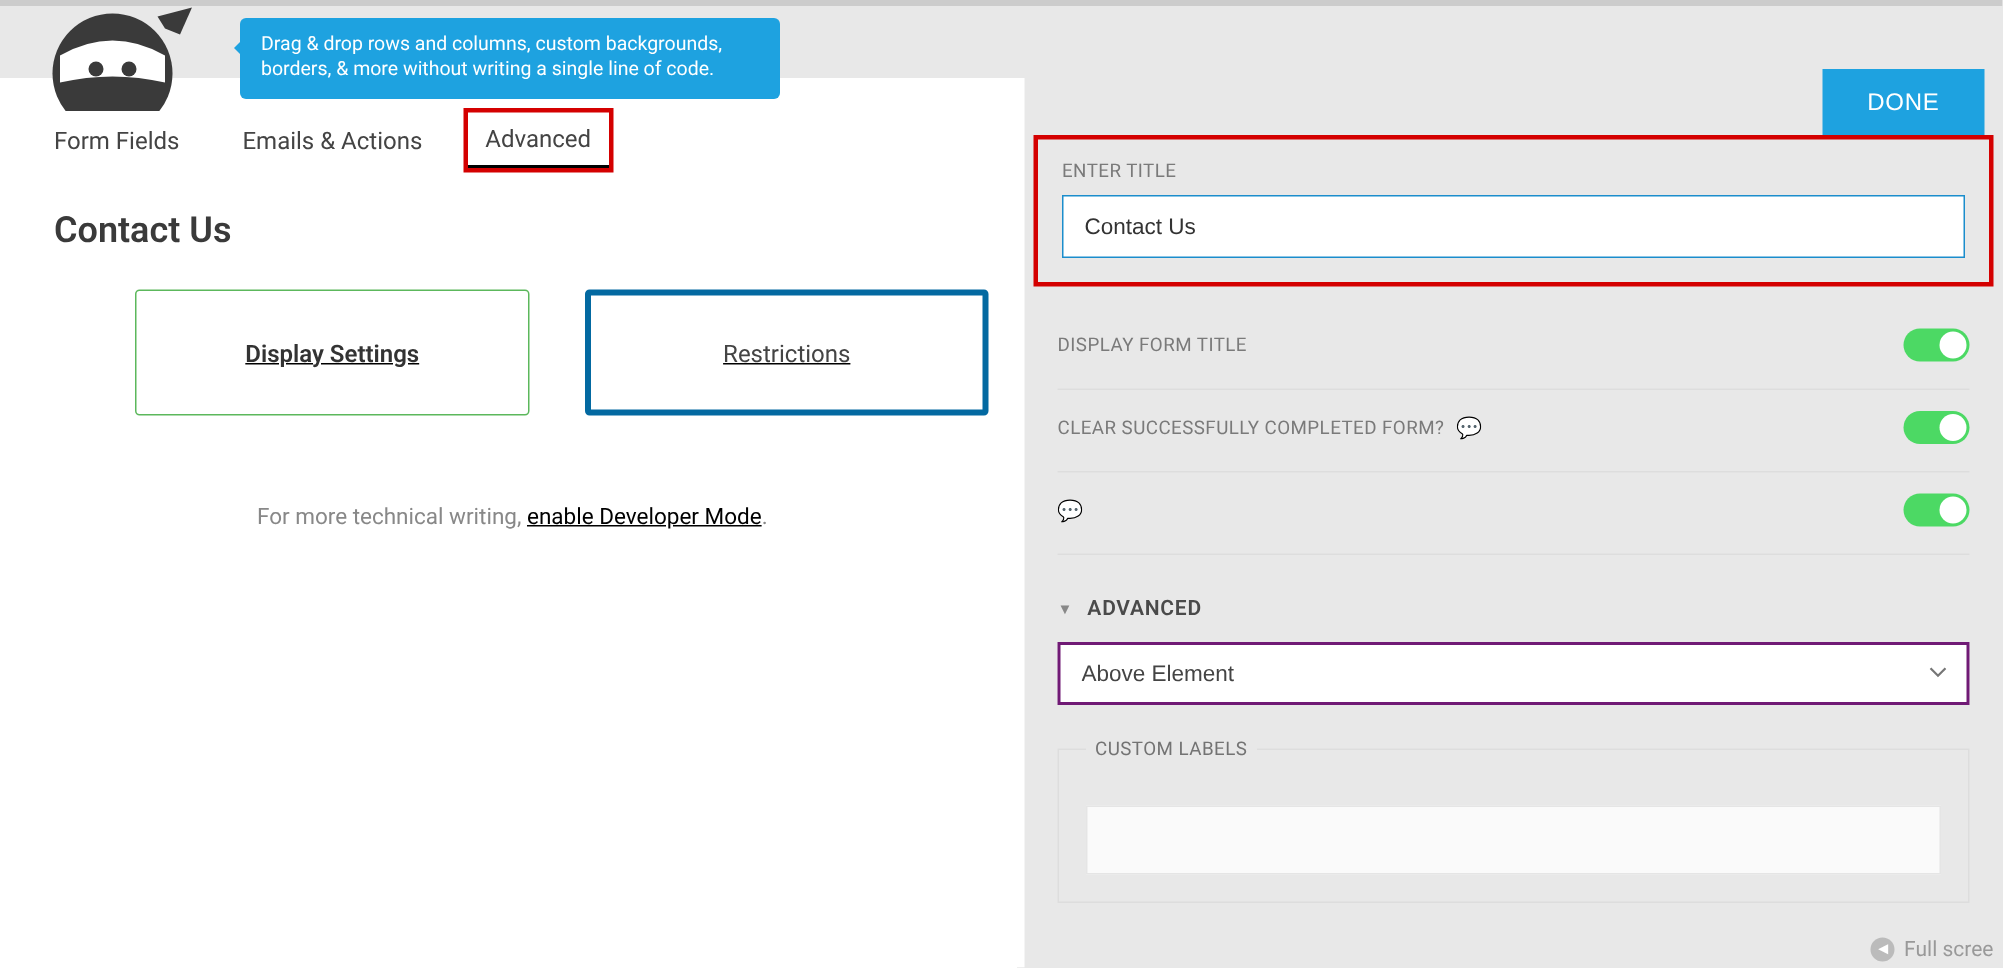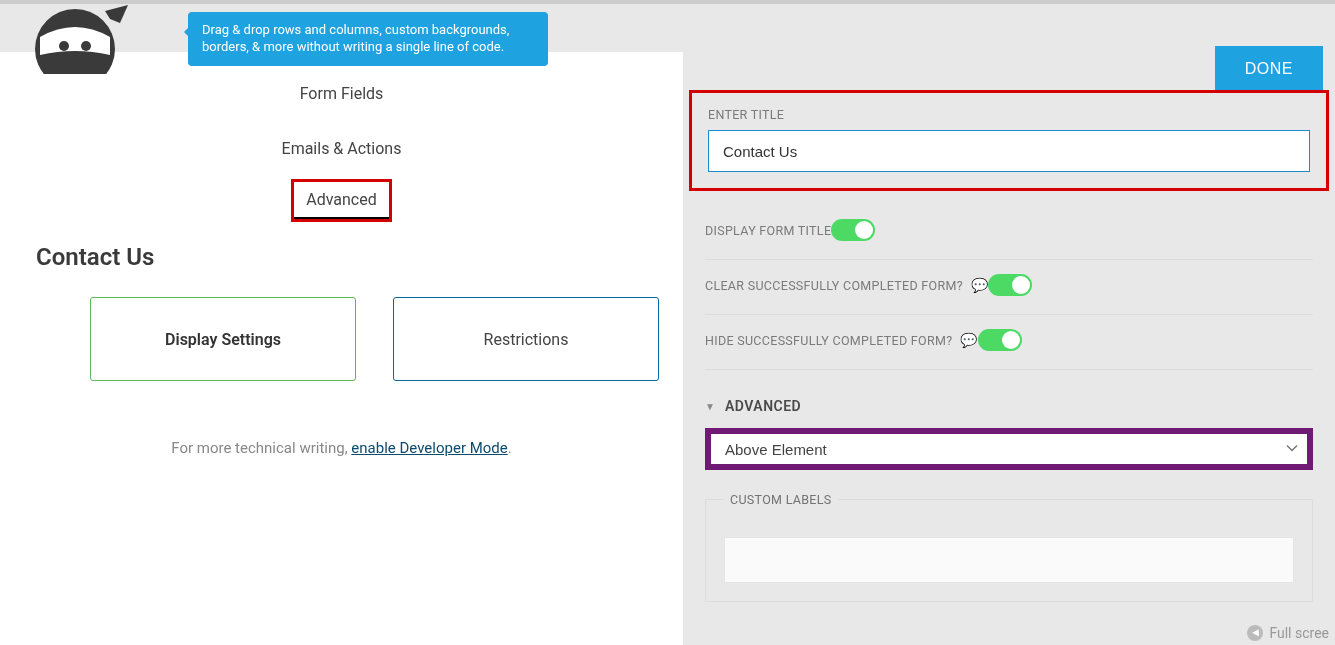--- a/index.html
+++ b/index.html
@@ -1,50 +1,50 @@
 <!DOCTYPE html>
 <html><head>
 <meta charset="utf-8">
 <style>
 * { box-sizing: border-box; margin: 0; padding: 0; }
 body { font-family: -apple-system, BlinkMacSystemFont, "Segoe UI", Roboto, sans-serif; background: #e8e8e8; width: 1335px; height: 645px; overflow: hidden; position: relative; }
 .top-strip { height: 4px; background: #ccc; }
 .header-area { height: 48px; position: relative; }
 .logo { position: absolute; left: 20px; top: -5px; width: 110px; height: 75px; }
-.tooltip-bubble { position: absolute; left: 188px; top: 8px; background: #1ea2e0; color: #fff; padding: 10px 14px; border-radius: 4px; font-size: 13px; line-height: 1.3; max-width: 360px; }
+.tooltip-bubble { position: absolute; left: 160px; top: 8px; background: #1ea2e0; color: #fff; padding: 10px 14px; border-radius: 4px; font-size: 13px; line-height: 1.3; max-width: 360px; }
 .tooltip-bubble::before { content: ""; position: absolute; left: -10px; top: 14px; border: 6px solid transparent; border-right-color: #1ea2e0; }
 .done-btn { position: absolute; right: 12px; top: 46px; background: #1ea2e0; color: #fff; border: none; padding: 14px 30px; font-size: 16px; font-weight: 500; letter-spacing: 0.5px; cursor: pointer; }
 .main-wrap { display: flex; }
 .left-panel { width: 683px; background: #fff; padding: 0 0 40px 0; min-height: 593px; }
-.tabs { display: flex; gap: 28px; padding: 28px 36px 20px 36px; align-items: center; flex-direction: column; }
+.tabs { display: flex; gap: 42px; padding: 28px 36px 20px 36px; align-items: center; }
 .tab { color: #444; font-size: 16px; cursor: pointer; padding: 4px 0; }
 .tab.active { border-bottom: 2px solid #000; }
 .tab.highlighted { outline: 3px solid #d40000; padding: 8px 12px; margin: -8px -12px; }
 .page-title { font-size: 24px; font-weight: 600; color: #3a3a3a; padding: 12px 36px 26px 36px; }
-.card-row { display: flex; gap: 37px; padding: 0 24px 0 90px; }
+.card-row { display: flex; gap: 37px; padding: 0 24px 0 90px; text-decoration: underline; }
 .card { flex: 1; border-radius: 3px; height: 84px; display: flex; align-items: center; justify-content: center; font-size: 16px; cursor: pointer; }
 .card.green { border: 1.5px solid #5cb85c; color: #333; font-weight: 600; }
-.card.gray { border: 1px solid #0369a1; color: #444; }
+.card.gray { border: 4px solid #0369a1; color: #444; }
 .tech-note { text-align: center; color: #888; font-size: 15px; margin-top: 58px; }
-.tech-note a { color: #0c4a6e; text-decoration: underline; }
+.tech-note a { color: #000000; text-decoration: underline; }
 .right-panel { flex: 1; padding: 52px 22px 0 22px; position: relative; }
 .field-block { margin-bottom: 22px; }
 .field-label { font-size: 12.5px; color: #7a7a7a; letter-spacing: 0.3px; margin-bottom: 8px; }
 .text-input { width: 100%; height: 42px; border: 1px solid #1b8dcc; padding: 0 14px; font-size: 15px; color: #333; background: #fff; outline: none; }
 .red-box { border: 3px solid #d40000; padding: 14px 16px 16px 16px; margin: -14px -16px 14px -16px; }
-.toggle-row { display: flex; align-items: center; padding: 14px 0 18px 0; border-bottom: 1px solid #ddd; }
+.toggle-row { display: flex; justify-content: space-between; align-items: center; padding: 14px 0 18px 0; border-bottom: 1px solid #ddd; }
 .toggle-row .label-wrap { display: flex; align-items: center; gap: 8px; }
 .toggle { width: 44px; height: 22px; background: #4cd964; border-radius: 11px; position: relative; cursor: pointer; }
 .toggle .knob { position: absolute; right: 2px; top: 2px; width: 18px; height: 18px; background: #fff; border-radius: 50%; }
 .speech-icon { color: #bbb; font-size: 14px; }
 .section-header { display: flex; align-items: center; gap: 10px; margin-top: 28px; margin-bottom: 14px; cursor: pointer; }
 .caret { color: #888; font-size: 10px; }
 .section-title { font-size: 14px; font-weight: 600; color: #4a4a4a; letter-spacing: 0.5px; }
 .select-wrap { position: relative; width: 100%; }
-.select { width: 100%; height: 42px; border: 6px solid #701a75; background: #fff; padding: 0 14px; font-size: 15px; color: #444; appearance: none; cursor: pointer; }
+.select { width: 100%; height: 42px; border: 2px solid #701a75; background: #fff; padding: 0 14px; font-size: 15px; color: #444; appearance: none; cursor: pointer; }
 .select-chev { position: absolute; right: 14px; top: 50%; transform: translateY(-50%); pointer-events: none; color: #777; }
 .fieldset { border: 1px solid #ddd; padding: 16px 18px 18px 18px; margin-top: 22px; }
 .fieldset-legend { font-size: 12.5px; color: #737373; padding: 0 6px; letter-spacing: 0.3px; }
 .big-input { width: 100%; height: 46px; border: 1px solid #e5e5e5; background: #fafafa; margin-top: 14px; }
 .fullscreen-note { position: absolute; right: 6px; bottom: 4px; color: #999; font-size: 14px; display: flex; align-items: center; gap: 6px; }
 .fullscreen-note .arrow { display: inline-block; width: 16px; height: 16px; border-radius: 50%; background: #bbb; color: #fff; text-align: center; line-height: 16px; font-size: 11px; }
 .first-toggle { margin-top: 6px; }
 </style>
 </head>
 <body>
@@ -107,21 +107,20 @@
         <span class="field-label" style="margin:0">CLEAR SUCCESSFULLY COMPLETED FORM?</span>
         <span class="speech-icon">💬</span>
       </div>
       <div class="toggle">
           <div class="knob"></div>
         </div>
     </div>
 
     <div class="toggle-row">
       <div class="label-wrap">
-        <span class="field-label" style="margin:0">HIDE SUCCESSFULLY COMPLETED FORM?</span>
         <span class="speech-icon">💬</span>
       </div>
       <div class="toggle">
           <div class="knob"></div>
         </div>
     </div>
 
     <div class="section-header">
       <span class="caret">▼</span>
       <span class="section-title">ADVANCED</span>

